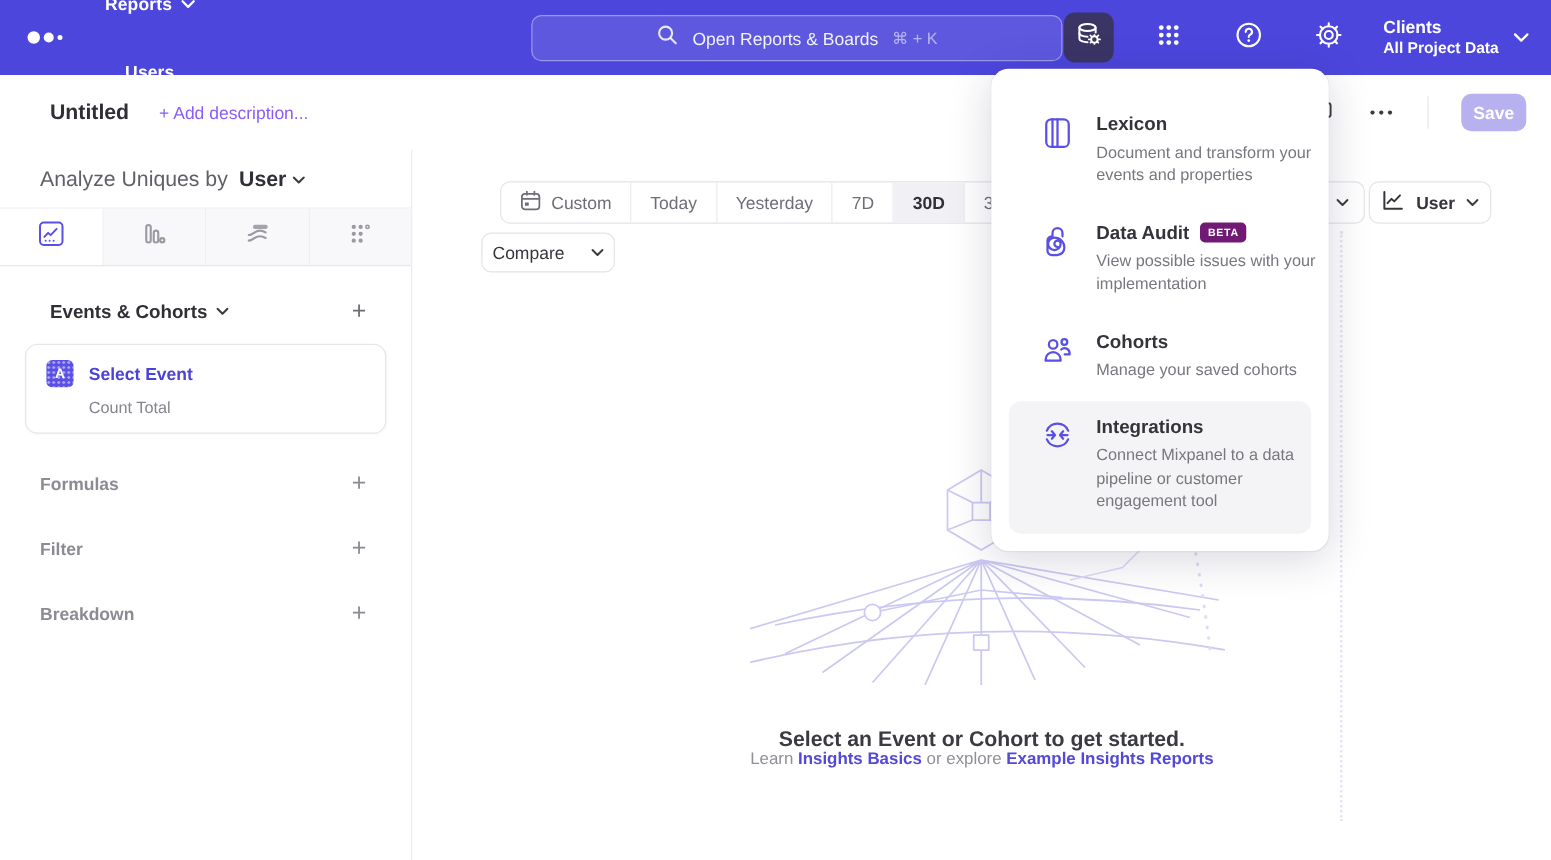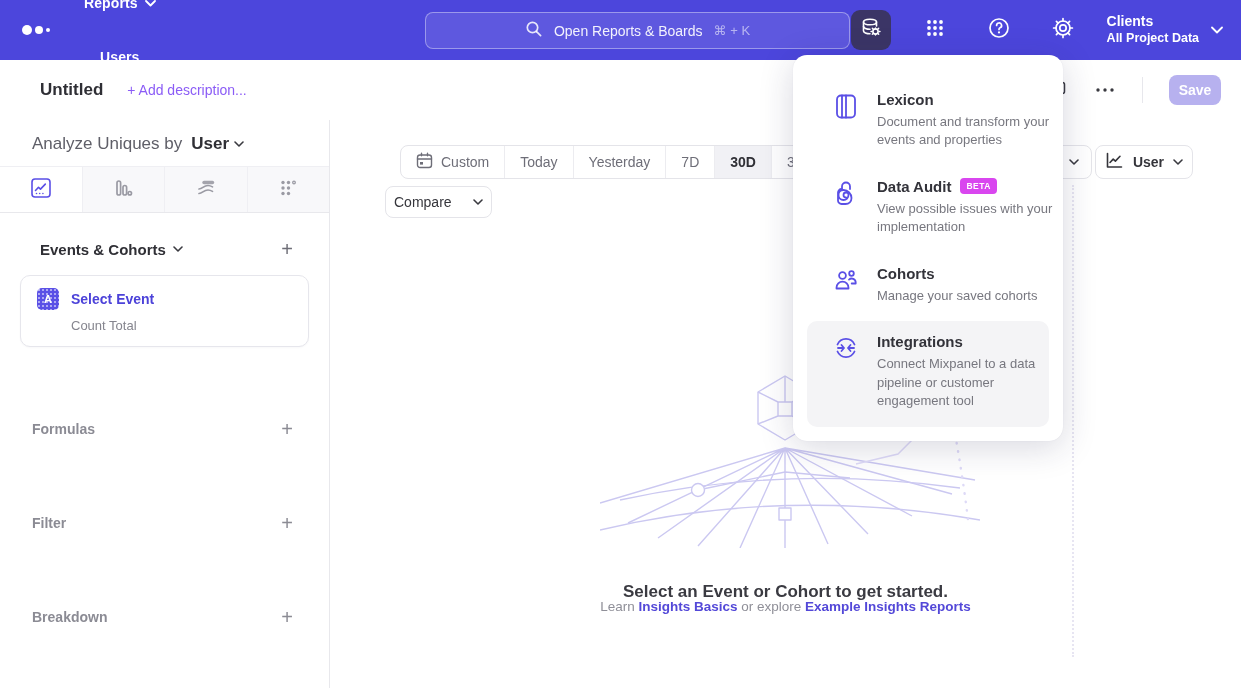--- a/index.html
+++ b/index.html
@@ -43,21 +43,21 @@
   .charttab:last-child { border-right:none; }
   .charttab.selected { background:#fff; }
   .section-head { display:flex; align-items:center; justify-content:space-between; padding:26px 36px 0 40px;text-align:center; }
   .section-head .lbl { font-size:15px; font-weight:700; color:#2f2f35; display:flex; align-items:center; gap:7px; }
   .plus { font-size:20px; color:#6e6e77; font-weight:400; cursor:pointer; line-height:1; }
   .event-card { margin:16px 20px 0 20px; border:1px solid #e6e6ec; border-radius:10px; background:#fff; padding:12px 14px 13px 16px; box-shadow:0 1px 2px rgba(30,30,60,.03); cursor:pointer; }
   .event-card .row1 { display:flex; align-items:center; gap:12px; }
   .a-badge { width:22px; height:22px; border-radius:5px; background:#5a50e6; background-image:radial-gradient(rgba(255,255,255,.5) 1px, transparent 1.2px); background-size:4px 4px; color:#fff; font-size:11px; font-weight:700; display:flex; align-items:center; justify-content:center; }
   .event-title { font-size:14px; font-weight:700; color:#4c42d9; }
   .event-sub { margin:8px 0 0 34px; font-size:13px; color:#85858e; }
-  .side-row { display:flex; align-items:center; justify-content:space-between; padding:0 36px 0 32px; height:24px; margin-top:70px; }
+  .side-row { display:flex; align-items:center; justify-content:space-between; padding:0 36px 0 32px; height:24px; margin-top:28px; }
   .side-row .lbl { font-size:14px; font-weight:700; color:#8b8b94; }
   .side-row .plus { color:#8b8b94; }
 
   
   .main { position:absolute; left:330px; top:120px; width:911px; height:568px; background:#fff; }
   .seg { position:absolute; left:70px; top:25px; height:34px; display:flex; align-items:stretch; border:1px solid #e4e4e9; border-radius:8px; background:#fff; overflow:hidden; z-index:2; }
   .seg-item { display:flex; align-items:center; gap:8px; padding:0 15px; font-size:14px; color:#6e6e78; border-right:1px solid #ececf0; cursor:pointer; white-space:nowrap; }
   .seg-item:last-child { border-right:none; }
   .seg-item.selected { background:#f1f1f5; color:#303036; font-weight:700; }
   .compare-btn { position:absolute; left:55px; top:66px; height:32px; display:flex; align-items:center; gap:21px; padding:0 8px; border:1px solid #e4e4e9; border-radius:8px; background:#fff; font-size:14px; color:#35353b; cursor:pointer; z-index:2; }
@@ -71,21 +71,21 @@
   .empty-links { position:absolute; left:0; top:479px; width:100%; text-align:center; font-size:13.5px; color:#8f8f98; z-index:2; }
   .empty-links a { color:#5348d8; font-weight:700; text-decoration:none; cursor:pointer; }
 
   
   .panel { position:absolute; left:793px; top:55px; width:270px; background:#fff; border-radius:14px; box-shadow:0 6px 34px rgba(35,35,80,.18), 0 0 1px rgba(35,35,80,.12); z-index:20; padding:24px 14px 14px 14px; }
   .menu-item { display:flex; gap:18px; padding:12px 14px 16px 26px; border-radius:10px; cursor:pointer; }
   .menu-item.hovered { background:#f4f4f6; }
   .menu-item .mi-icon { width:26px; flex:0 0 26px; padding-top:2px; }
   .mi-title { font-size:15px; font-weight:700; color:#33333a; display:flex; align-items:center; gap:9px; }
   .mi-desc { margin-top:5px; font-size:13px; line-height:1.42; color:#77777f; width:178px; }
-  .beta { background:#d946ef; color:#fff; font-size:8.5px; font-weight:700; letter-spacing:.5px; padding:3px 6px; border-radius:4px; }
+  .beta { background:#701a75; color:#fff; font-size:8.5px; font-weight:700; letter-spacing:.5px; padding:3px 6px; border-radius:4px; }
 </style>
 </head>
 <body>
 
 <div class="topnav">
   <div class="logo">
       <i class="d1"></i>
       <i class="d2"></i>
       <i class="d3"></i>
     </div>

